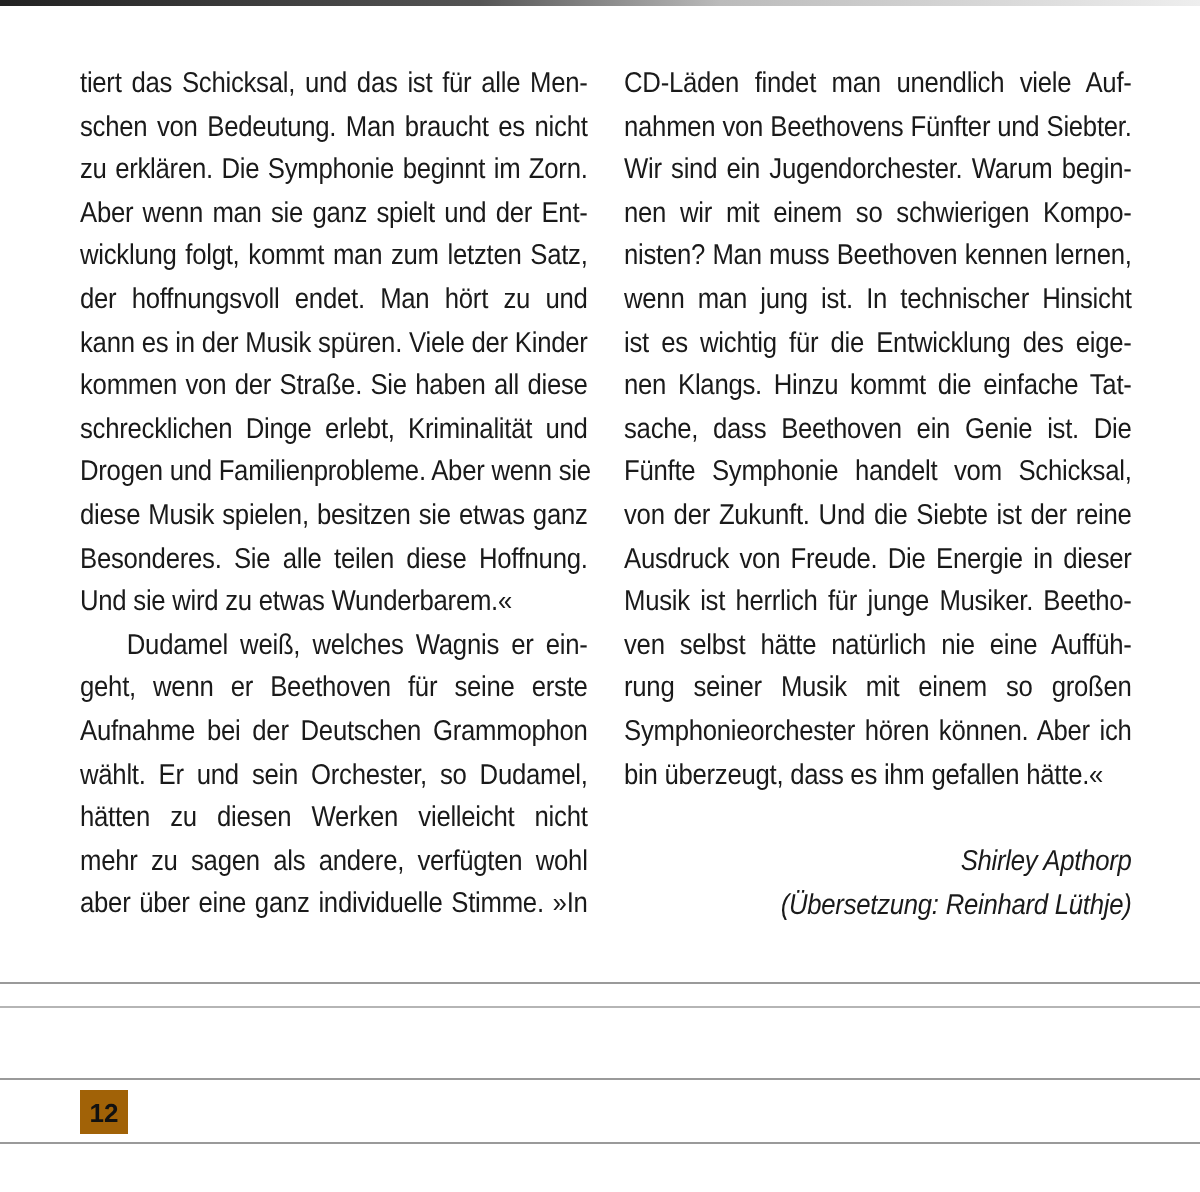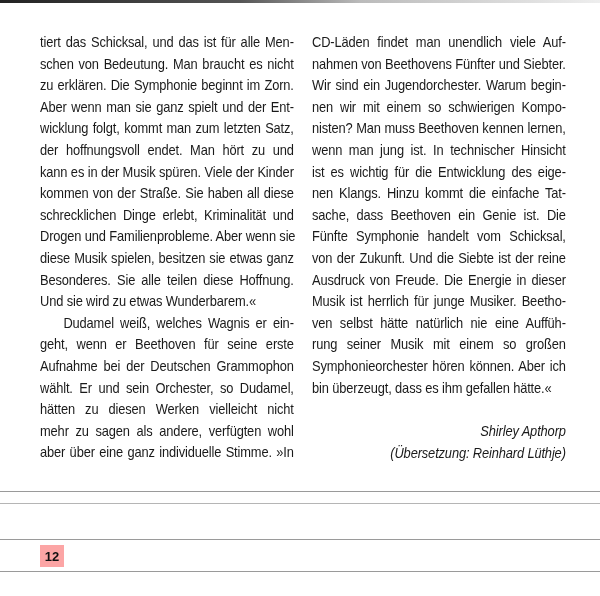--- a/index.html
+++ b/index.html
@@ -63,21 +63,21 @@
       height: 1px;
       background: #9a9a9a;
     }
     .rule.soft { background: #b5b5b5; }
     .page-number-box {
       position: absolute;
       left: 40px;
       top: 545px;
       width: 24px;
       height: 22px;
-      background: #fca5a5;
+      background: #a16207;
       display: flex;
       align-items: center;
       justify-content: center;
       font-family: "Liberation Sans", sans-serif;
       font-weight: bold;
       font-size: 13px;
       color: #111;
     }
   </style>
 </head>

